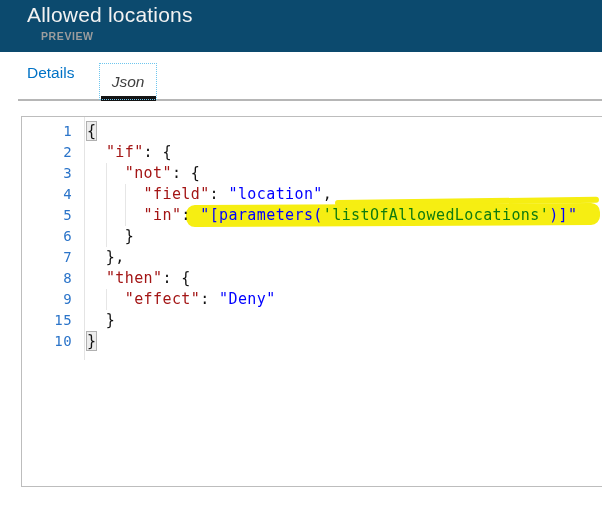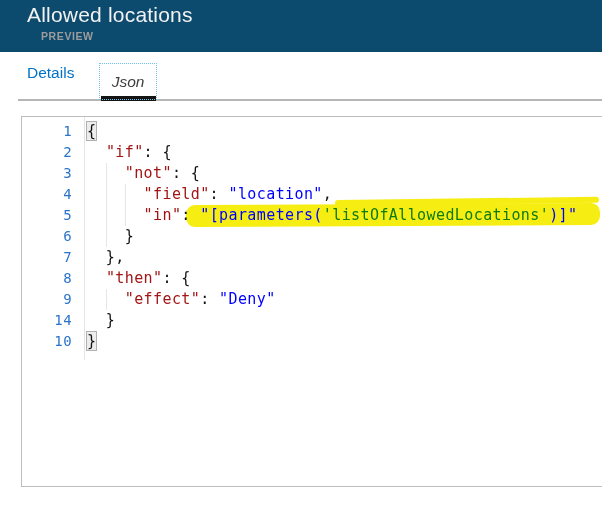--- a/index.html
+++ b/index.html
@@ -104,16 +104,16 @@
   <div class="code-pane">
       <div class="line"><span class="ln">1</span><span class="lc"><span class="t-p bm">{</span></span></div>
       <div class="line"><span class="ln">2</span><span class="lc"><span class="t-p">  </span><span class="t-k">"if"</span><span class="t-p">: {</span></span></div>
       <div class="line"><div class="guide g1"></div><span class="ln">3</span><span class="lc"><span class="t-p">    </span><span class="t-k">"not"</span><span class="t-p">: {</span></span></div>
       <div class="line"><div class="guide g1"></div><div class="guide g2"></div><span class="ln">4</span><span class="lc"><span class="t-p">      </span><span class="t-k">"field"</span><span class="t-p">: </span><span class="t-v">"location"</span><span class="t-p">,</span></span></div>
       <div class="line"><div class="guide g1"></div><div class="guide g2"></div><div class="hl-tail"></div><div class="hl-main"></div><span class="ln">5</span><span class="lc"><span class="t-p">      </span><span class="t-k">"in"</span><span class="t-p">: </span><span class="t-v">"[parameters(</span><span class="t-g">'listOfAllowedLocations'</span><span class="t-v">)]"</span></span></div>
       <div class="line"><div class="guide g1"></div><span class="ln">6</span><span class="lc"><span class="t-p">    }</span></span></div>
       <div class="line"><span class="ln">7</span><span class="lc"><span class="t-p">  },</span></span></div>
       <div class="line"><span class="ln">8</span><span class="lc"><span class="t-p">  </span><span class="t-k">"then"</span><span class="t-p">: {</span></span></div>
       <div class="line"><div class="guide g1"></div><span class="ln">9</span><span class="lc"><span class="t-p">    </span><span class="t-k">"effect"</span><span class="t-p">: </span><span class="t-v">"Deny"</span></span></div>
-      <div class="line"><span class="ln">14</span><span class="lc"><span class="t-p">  }</span></span></div>
+      <div class="line"><span class="ln">15</span><span class="lc"><span class="t-p">  }</span></span></div>
       <div class="line"><span class="ln">10</span><span class="lc"><span class="t-p bm">}</span></span></div>
     </div>
 </div>
 
 </body></html>

